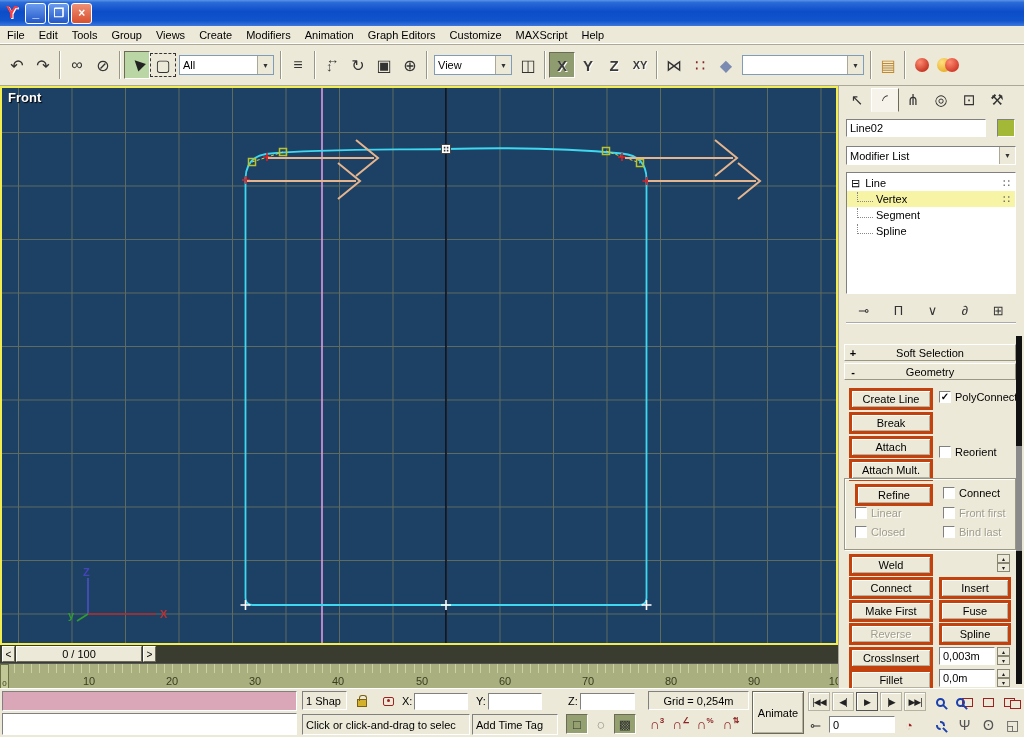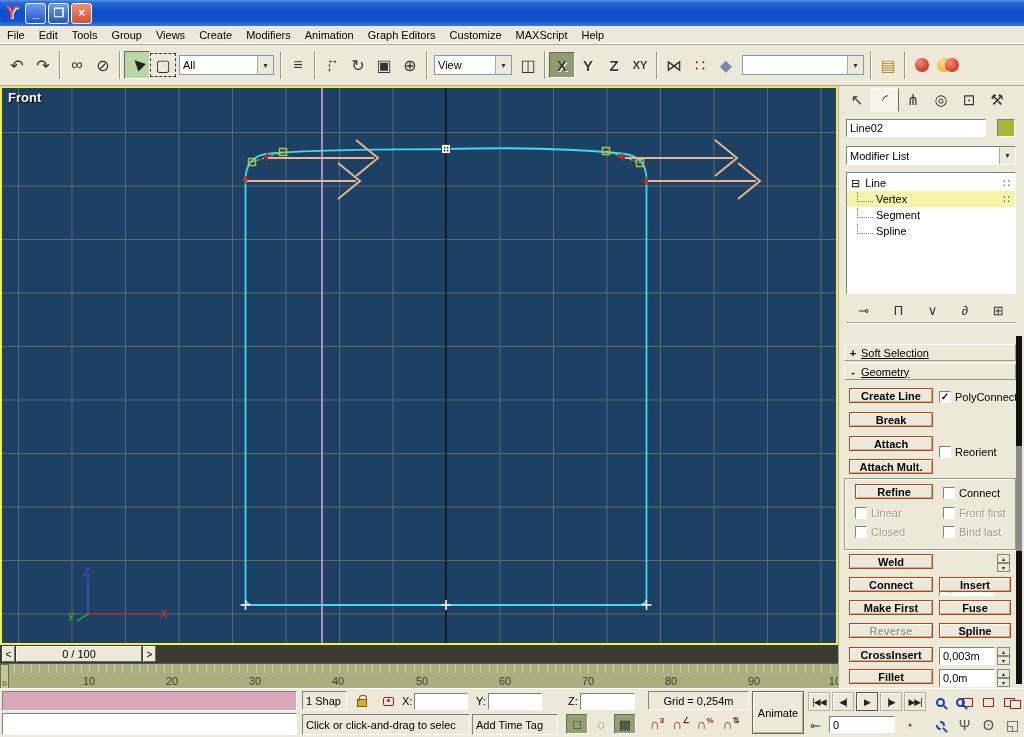--- a/index.html
+++ b/index.html
@@ -76,24 +76,24 @@
 .stackrow .dots { position:absolute; right:4px; color:#555; font-size:11px; letter-spacing:1px; }
 .treeconn { display:inline-block; width:16px; height:10px; border-left:1px dotted #888;
   border-bottom:1px dotted #888; margin:0 3px 4px 6px; }
 #stacktools { position:absolute; left:7px; top:214px; width:170px; height:24px; display:flex;
   align-items:center; justify-content:space-around; font-size:13px; color:#333;
   border-bottom:2px groove #fff; padding-bottom:2px; }
 .rollout { position:absolute; left:5px; width:172px; height:17px; background:#ece9d8;
   border:1px solid; border-color:#fff #9a9785 #9a9785 #fff; display:flex; align-items:center;
   font-size:11px; }
 .rollout .rstate { width:16px; text-align:center; font-weight:bold; }
-.rollout .rtitle { flex:1; margin-right:16px;text-decoration:underline; }
-.pbtn { position:absolute; height:15px; background:#ece9d8; border:1px solid #c2410c;
+.rollout .rtitle { flex:1; text-align:center; margin-right:16px; }
+.pbtn { position:absolute; height:22px; background:#ece9d8; border:3px solid #c2410c;
   box-shadow:inset 1px 1px 0 #fff, inset -1px -1px 0 #b5b2a1;
-  font-size:11px; display:flex; align-items:center; justify-content:center;font-weight:bold; }
+  font-size:11px; display:flex; align-items:center; justify-content:center; }
 .pbtn.disabled { color:#a19d8b; text-shadow:1px 1px 0 #fff; }
 .cbrow { position:absolute; display:flex; align-items:center; font-size:11px; }
 .cbrow .box { width:12px; height:12px; background:#fff; border:1px solid;
   border-color:#808080 #fff #fff #808080; margin-right:4px; font-size:10px; line-height:10px;
   text-align:center; font-weight:bold; }
 .cbrow.disabled { color:#a19d8b; text-shadow:1px 1px 0 #fff; }
 .spinval { position:absolute; width:56px; height:18px; }
 .spinbtns { position:absolute; width:13px; height:18px; display:flex; flex-direction:column; }
 .spinbtns div { flex:1; background:#ece9d8; border:1px solid #8a8775; font-size:6px;
   display:flex; align-items:center; justify-content:center; color:#222; }

